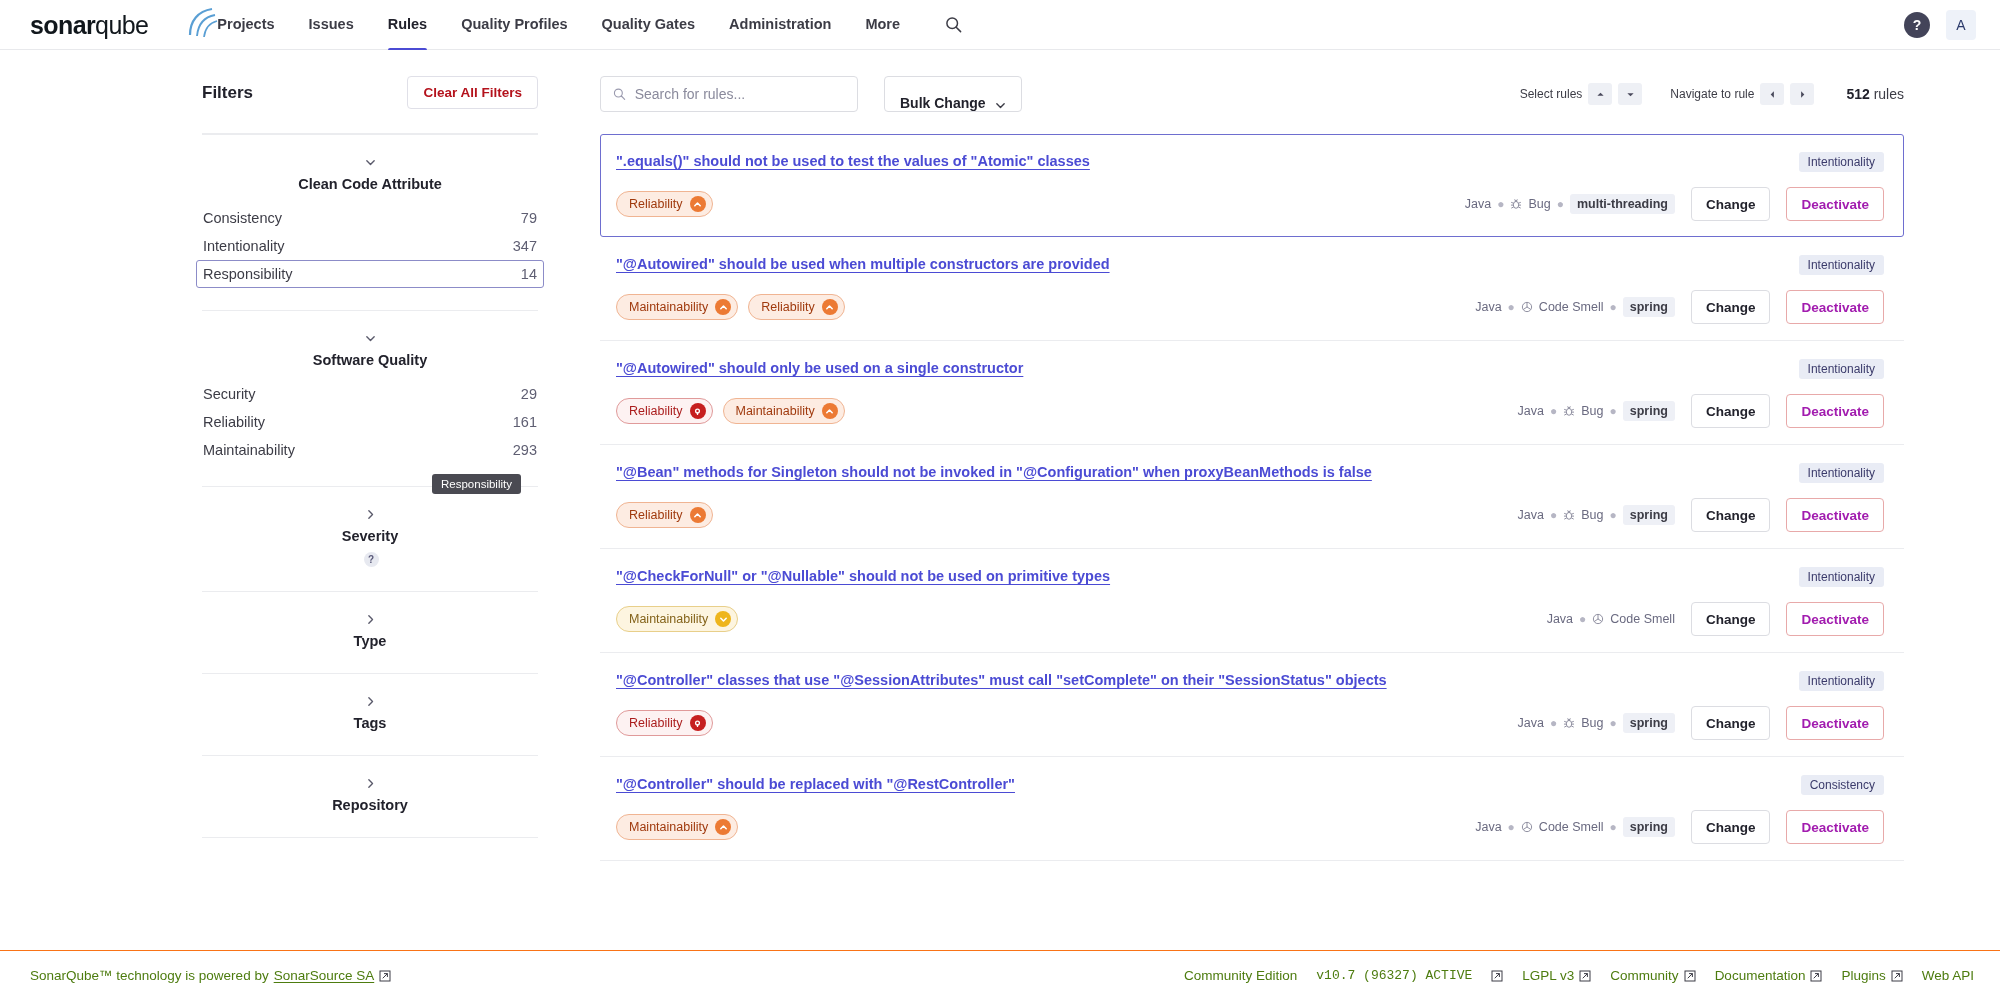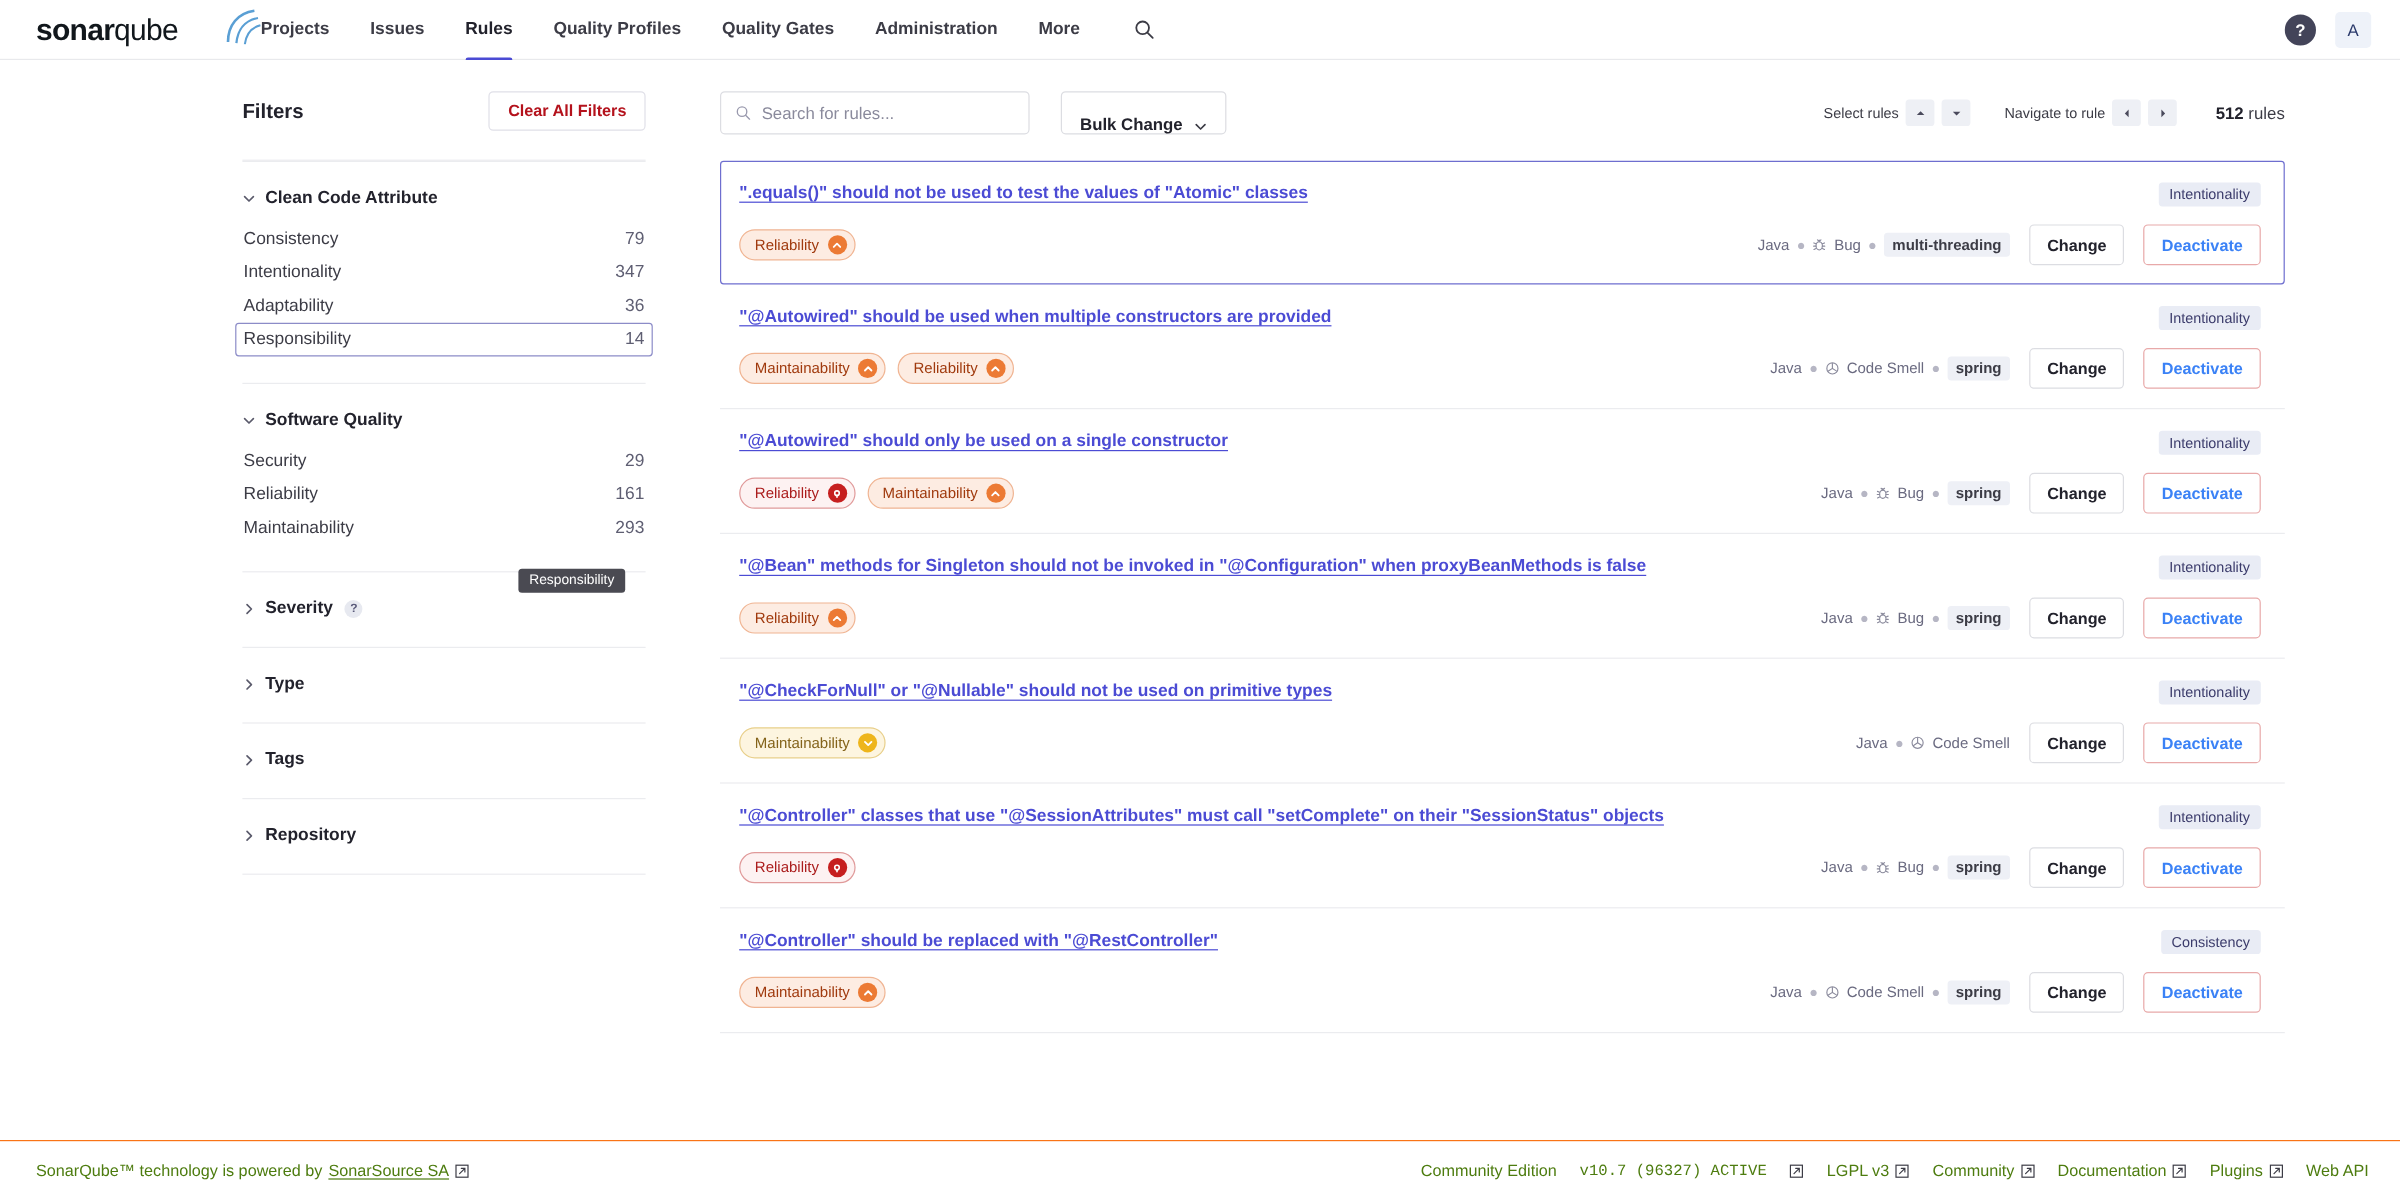--- a/index.html
+++ b/index.html
@@ -92,21 +92,21 @@
     font-family: inherit;
   }
   .sb-divider { height: 1px; background: #ebecef; margin: 0; }
   .sb-section { padding: 22px 0 22px 0; }
   .sb-section-label {
     font-size: 14.5px; font-weight: 600; color: #6a6a80;
   }
   .sb-facet-head {
     display: flex; align-items: center; gap: 8px;
     font-size: 14.5px; font-weight: 700; color: #22222c;
-    cursor: pointer; margin-bottom: 2px;
+    cursor: pointer; margin-bottom: 2px; flex-direction: column;
   }
   .chev { width: 11px; height: 11px; flex: 0 0 11px; color: #5a5a6b; }
   .facet-list { margin-top: 12px; }
   .facet-item {
     display: flex; align-items: center; justify-content: space-between;
     padding: 5px 6px; border-radius: 3px; cursor: pointer;
     font-size: 14.5px; color: #3c3c46; border: 1px solid transparent;
     margin-left: -6px; margin-right: -6px;
   }
   .facet-item.focused {
@@ -217,21 +217,21 @@
     font-weight: 600; padding: 3px 7px; border-radius: 3px;
     margin-left: 6px;
   }
   .act-btn {
     height: 34px; min-width: 74px; padding: 0 14px;
     border-radius: 4px; font-size: 13.5px; font-weight: 700;
     cursor: pointer; font-family: inherit; margin-left: 16px;
     background: #fff;
   }
   .act-change { border: 1px solid #dcdde2; color: #22222c; }
-  .act-deactivate { border: 1px solid #e8a9a9; color: #3b82f6; text-align: center; }
+  .act-deactivate { border: 1px solid #e8a9a9; color: #a21caf; text-align: center; }
 
   
   .footer {
     height: 50px; display: flex; align-items: center;
     padding: 0 26px 0 30px;
     border-top: 1px solid #f97316;
     font-size: 13.5px; color: #4d7c0f;
     background: #fff;
   }
   .footer-left { display: flex; align-items: center; gap: 5px; }
@@ -295,24 +295,20 @@
           <span>Clean Code Attribute</span>
         </div>
         <div class="facet-list">
           <div class="facet-item">
             <span>Consistency</span>
             <span class="facet-count">79</span>
           </div>
           <div class="facet-item">
             <span>Intentionality</span>
             <span class="facet-count">347</span>
-          </div>
-          <div class="facet-item">
-            <span>Adaptability</span>
-            <span class="facet-count">36</span>
           </div>
           <div class="facet-item focused">
             <span>Responsibility</span>
             <span class="facet-count">14</span>
           </div>
         </div>
       </div>
       <div class="sb-divider"></div>
 
       <div class="sb-section">

